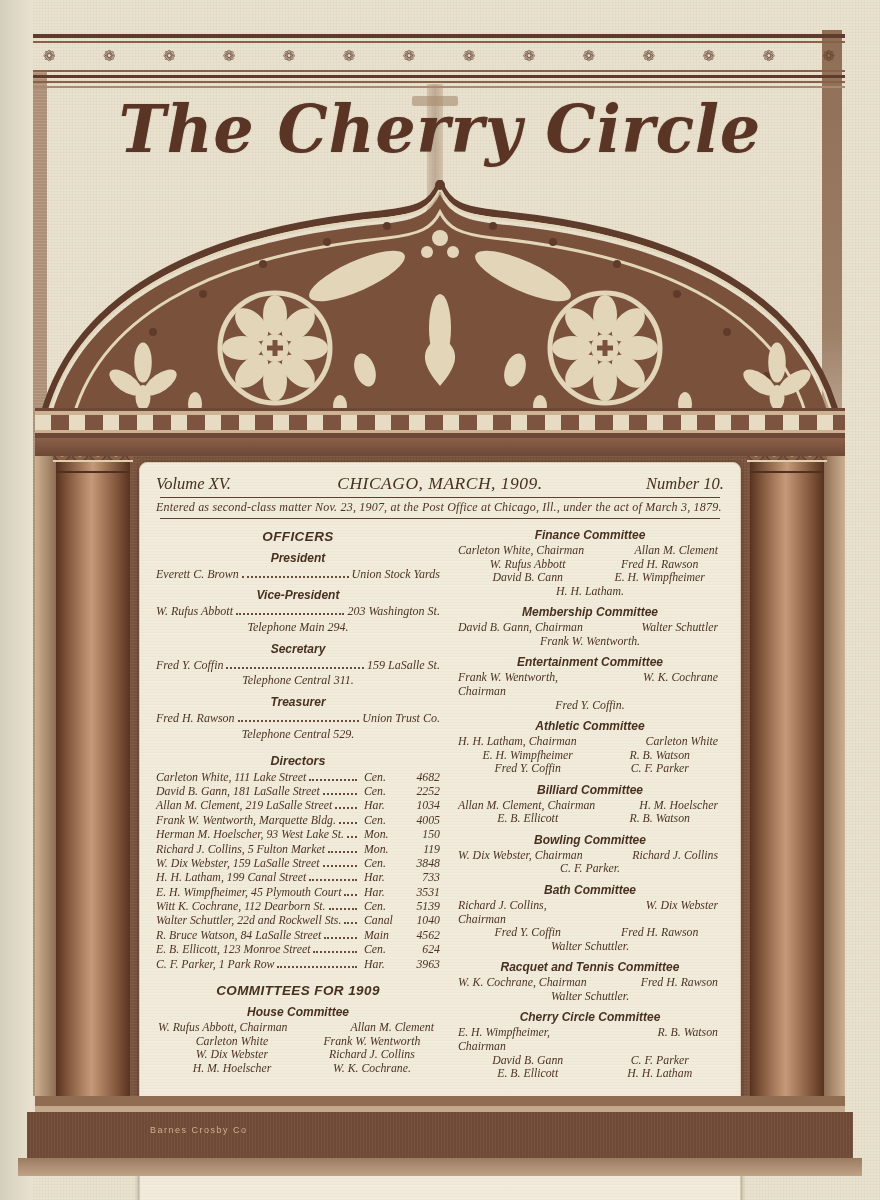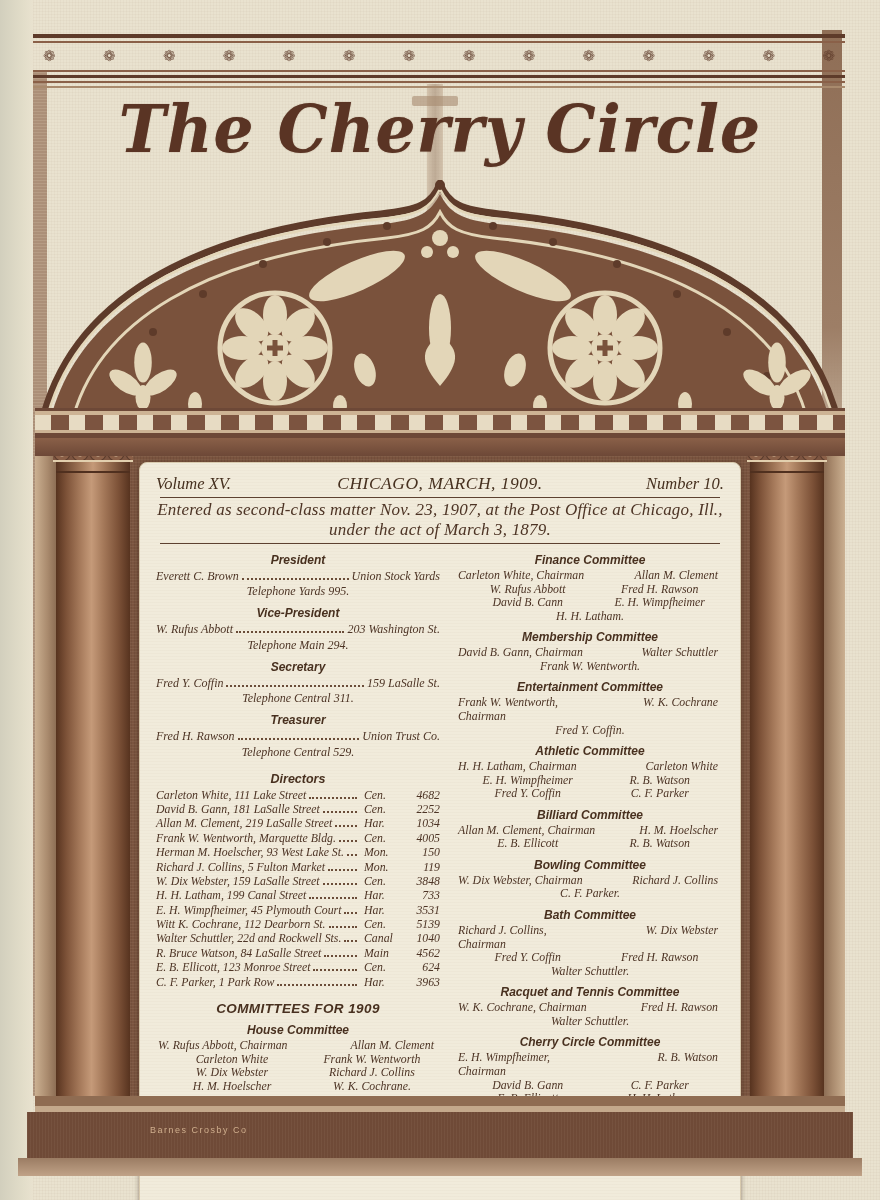--- a/index.html
+++ b/index.html
@@ -76,21 +76,21 @@
   
   .panel{left:139px;top:462px;width:602px;height:796px;z-index:4;background:#f1ebdb;border-radius:8px;
     border:1px solid #d8caae;box-shadow:0 1px 5px rgba(50,30,20,.45);box-sizing:border-box;
     padding:10px 16px 8px;overflow:hidden;
     background-image:repeating-linear-gradient(0deg,rgba(150,120,90,.035) 0 1px,transparent 1px 3px);font-style:italic;}
   .phead{display:flex;align-items:baseline;font-size:16.5px;color:#46301f;}
   .ph-l{width:24%;}
   .ph-c{flex:1;text-align:center;font-size:17.5px;letter-spacing:.5px;}
   .ph-r{width:24%;text-align:right;}
   .rule{border-top:1.5px solid #5d4130;margin:3px 4px 2px;}
-  .entered{text-align:center;font-size:17px;color:#4d3425;letter-spacing:.2px;margin:1px 0;}
+  .entered{font-size:12px;color:#4d3425;letter-spacing:.2px;margin:1px 0;}
   .cols{display:flex;gap:16px;margin-top:2px;}
   .col-left{flex:0 0 47.5%;}
   .col-right{flex:1;}
 
   .h-major{font-family:"Liberation Sans",sans-serif;font-weight:bold;font-size:13.5px;text-align:center;
     letter-spacing:.4px;color:#48301f;margin:8px 0 1px;}
   .h-minor{font-family:"Liberation Sans",sans-serif;font-weight:bold;font-size:12px;text-align:center;
     color:#48301f;margin:7px 0 2px;}
   .leader-line{display:flex;align-items:baseline;font-size:12px;line-height:1.2;}
   .dots{flex:1;border-bottom:2px dotted #6a4c38;margin:0 3px 3px;min-width:10px;}
@@ -246,28 +246,28 @@
       <span class="ph-l">Volume XV.</span>
       <span class="ph-c">CHICAGO, MARCH, 1909.</span>
       <span class="ph-r">Number 10.</span>
     </div>
     <div class="rule"></div>
     <div class="entered">Entered as second-class matter Nov. 23, 1907, at the Post Office at Chicago, Ill., under the act of March 3, 1879.</div>
     <div class="rule"></div>
 
     <div class="cols">
       <div class="col-left">
+        <div class="h-major">OFFICERS</div>
         <div id="officers-list">
             <div class="h-minor">President</div>
             <div class="leader-line">
               <span>Everett C. Brown</span>
               <span class="dots"></span>
               <span>Union Stock Yards</span>
             </div>
-            <div class="phone-line">Telephone Yards 995.</div>
             <div class="h-minor">Vice-President</div>
             <div class="leader-line">
               <span>W. Rufus Abbott</span>
               <span class="dots"></span>
               <span>203 Washington St.</span>
             </div>
             <div class="phone-line">Telephone Main 294.</div>
             <div class="h-minor">Secretary</div>
             <div class="leader-line">
               <span>Fred Y. Coffin</span>

